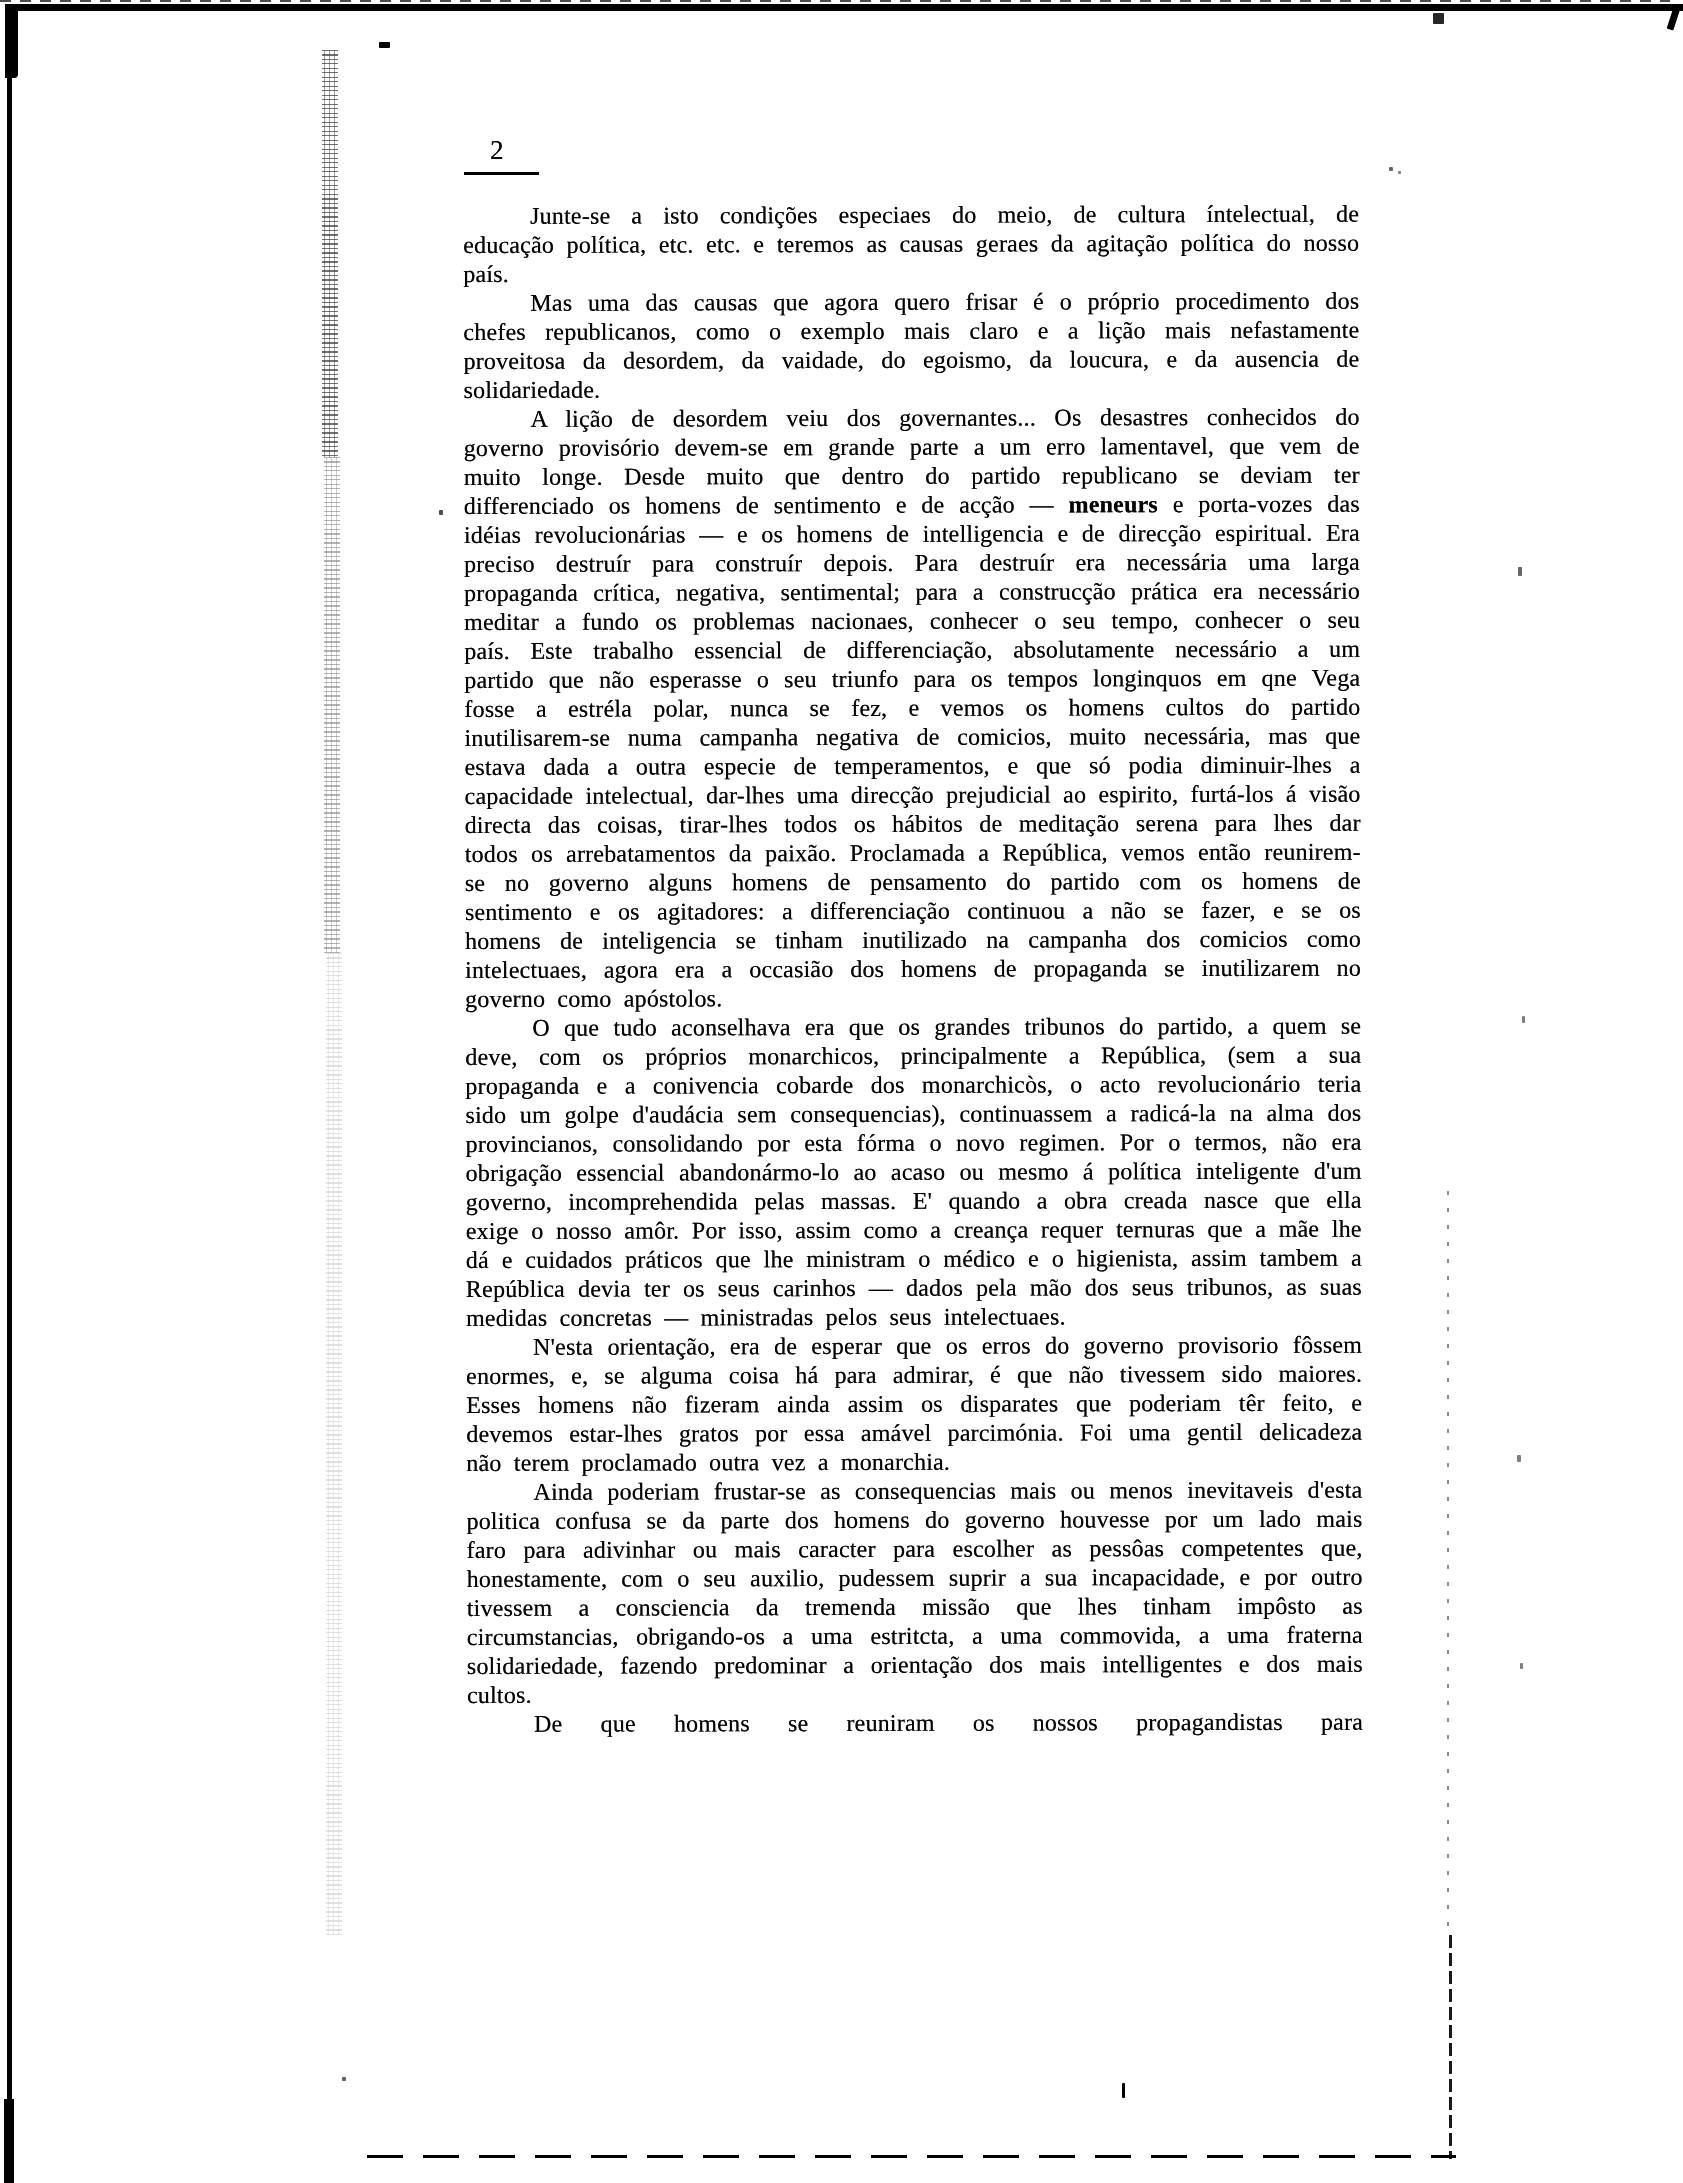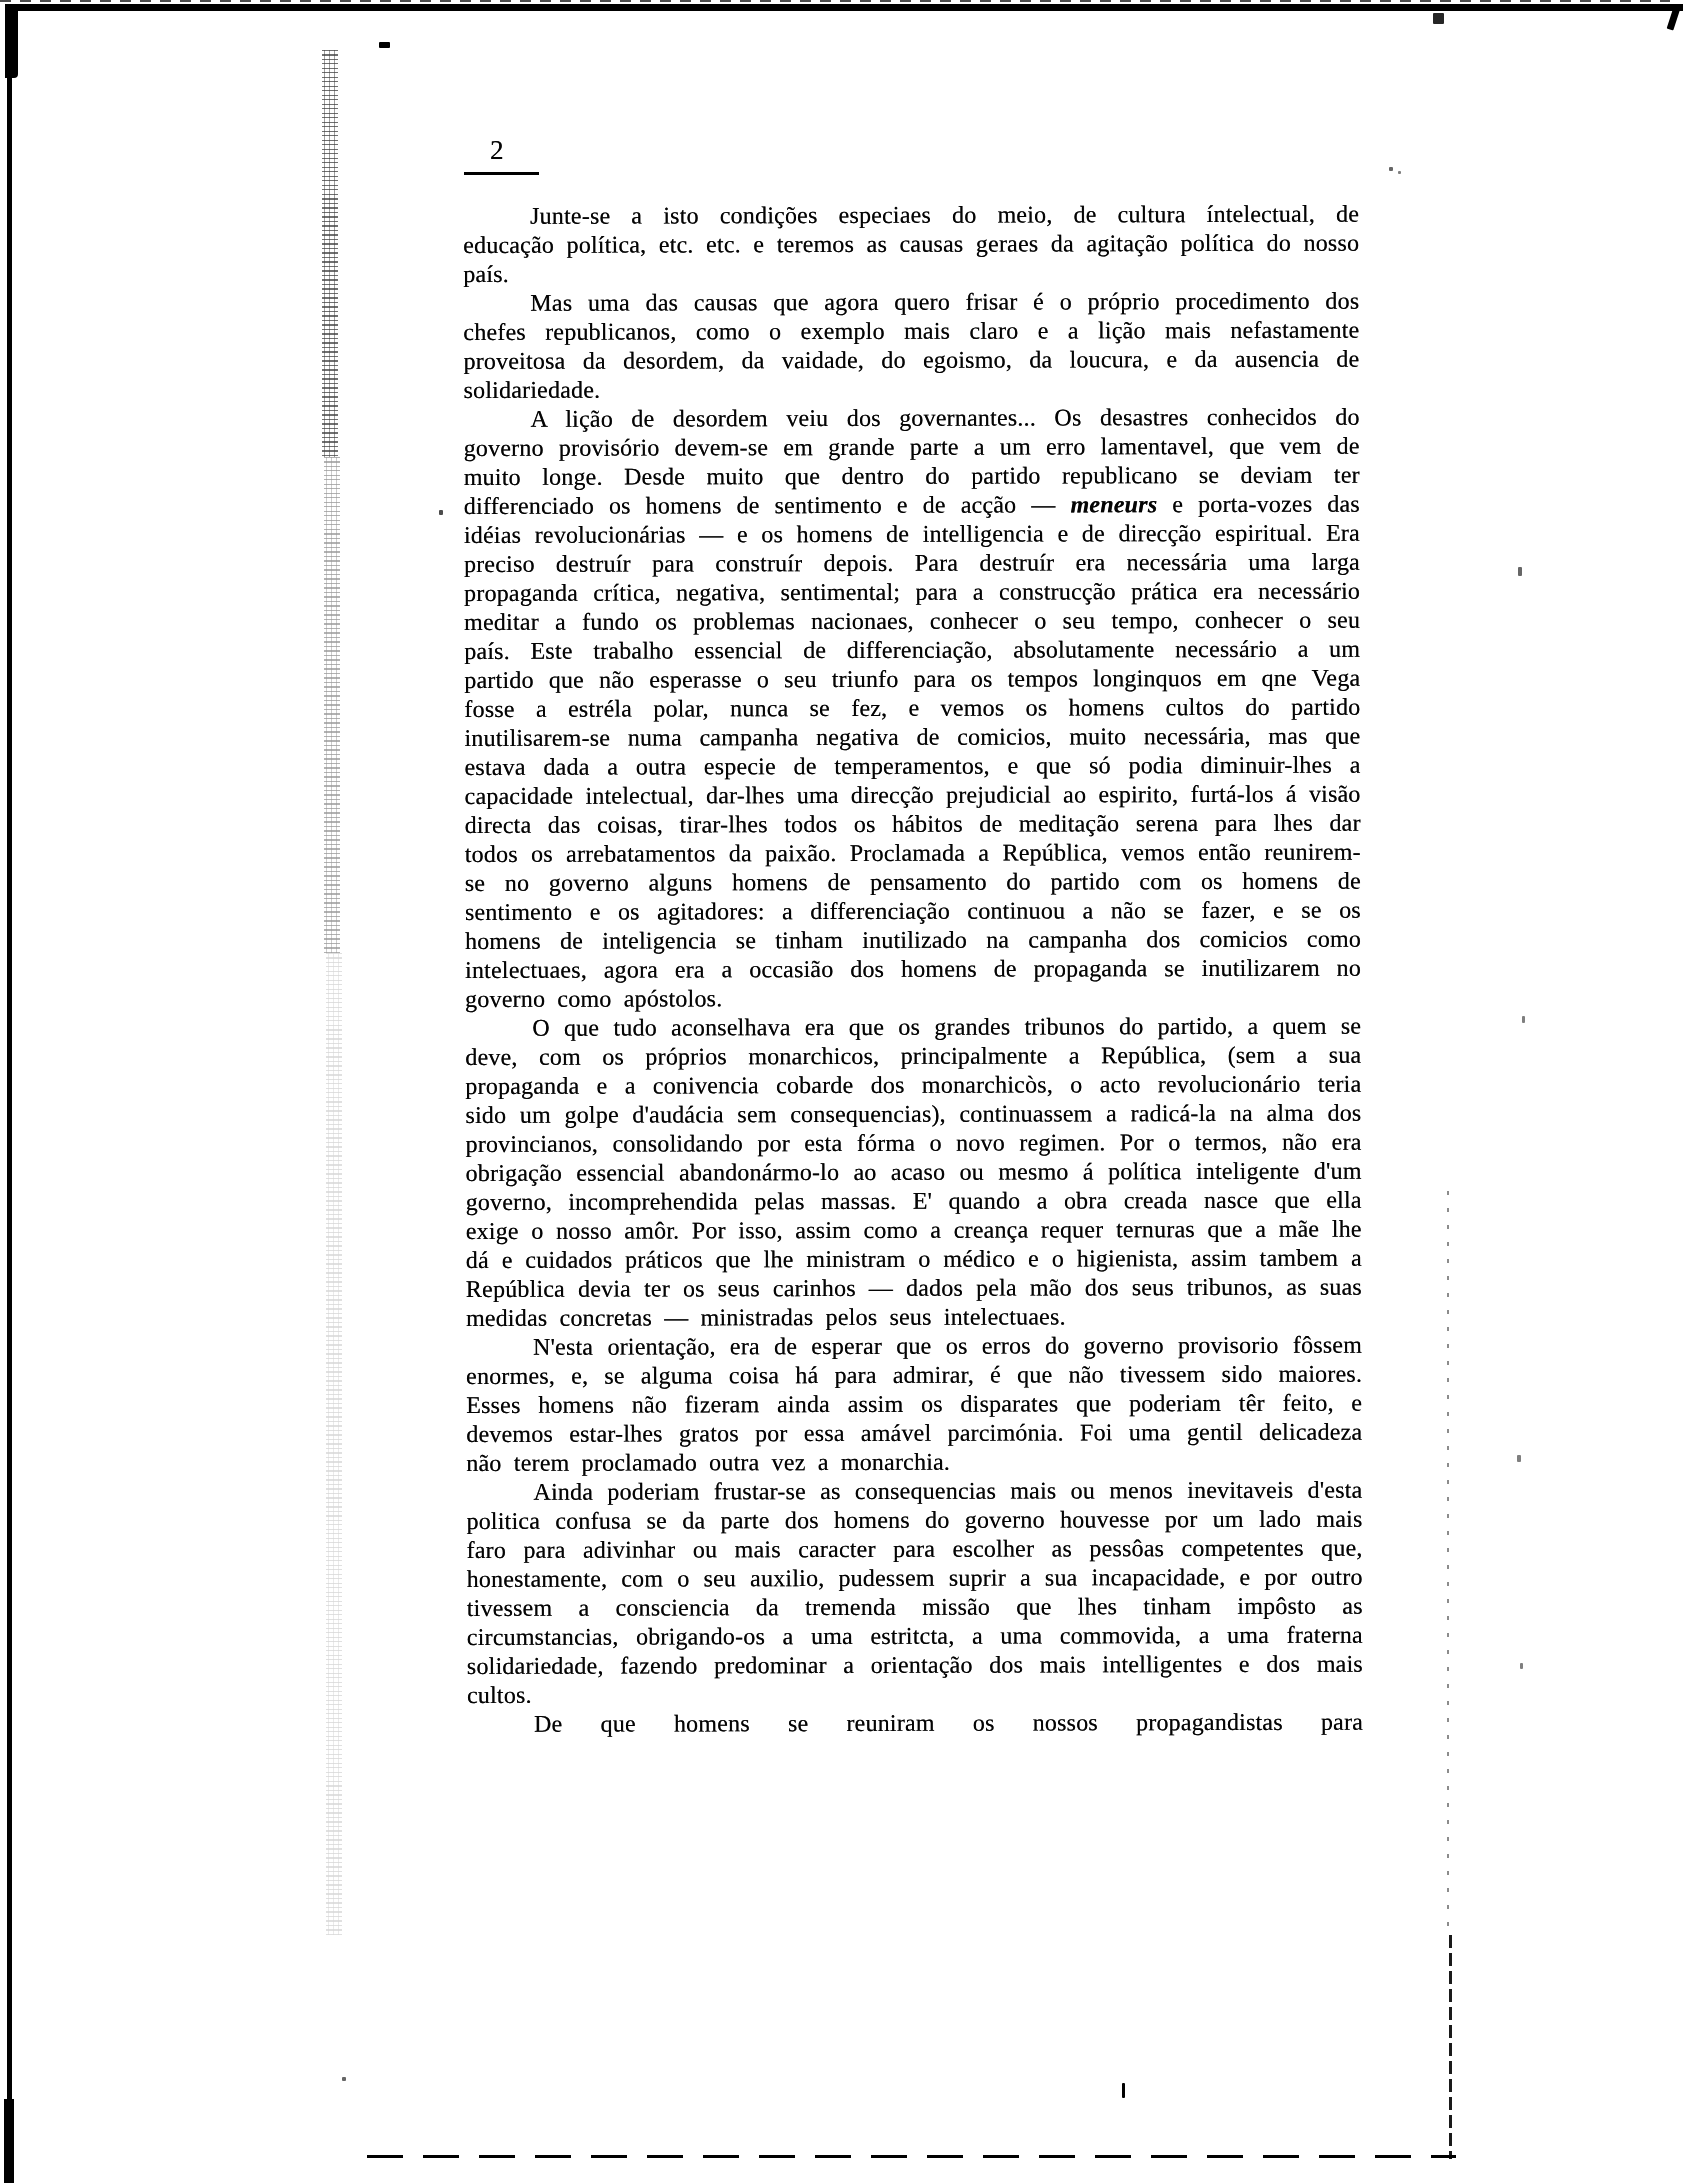--- a/index.html
+++ b/index.html
@@ -44,21 +44,21 @@
     position:absolute;left:463px;top:202px;width:896px;
     transform:rotate(-0.15deg);transform-origin:0 0;
     color:#040404;
     font-size:24px;line-height:29px;
     letter-spacing:0.2px;word-spacing:6px;
     text-align:justify;
     text-shadow:0.2px 0 rgba(0,0,0,.75);
   }
   .text-block p{margin:0;text-indent:67px;}
   .text-block p:last-child{text-align-last:justify;}
-  .text-block .it{font-style:italic;font-weight:bold;}
+  .text-block .it{font-weight:bold;}
 </style>
 </head>
 <body>
 
 <div class="scan">
 
   <div class="edge top-bar"></div>
   <div class="top-fuzz"></div>
   <div class="edge left-line"></div>
   <div class="edge left-blob-top"></div>

